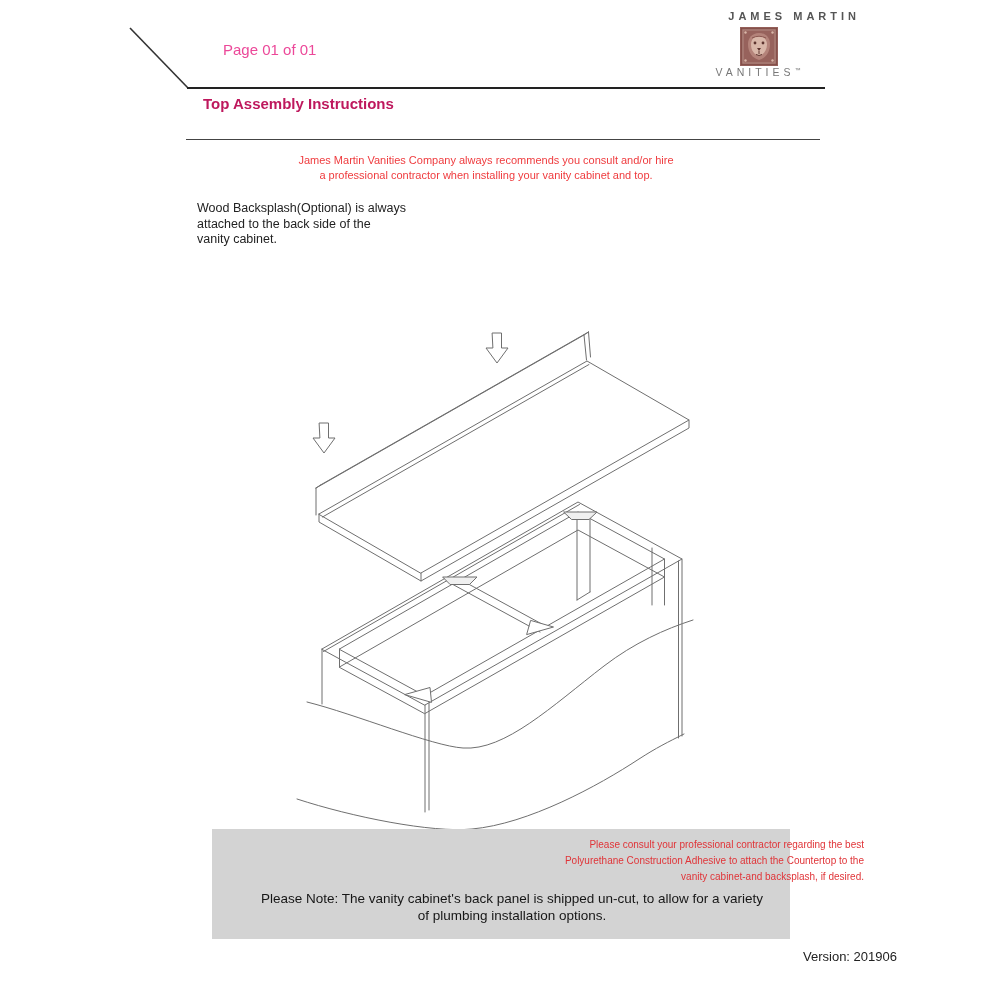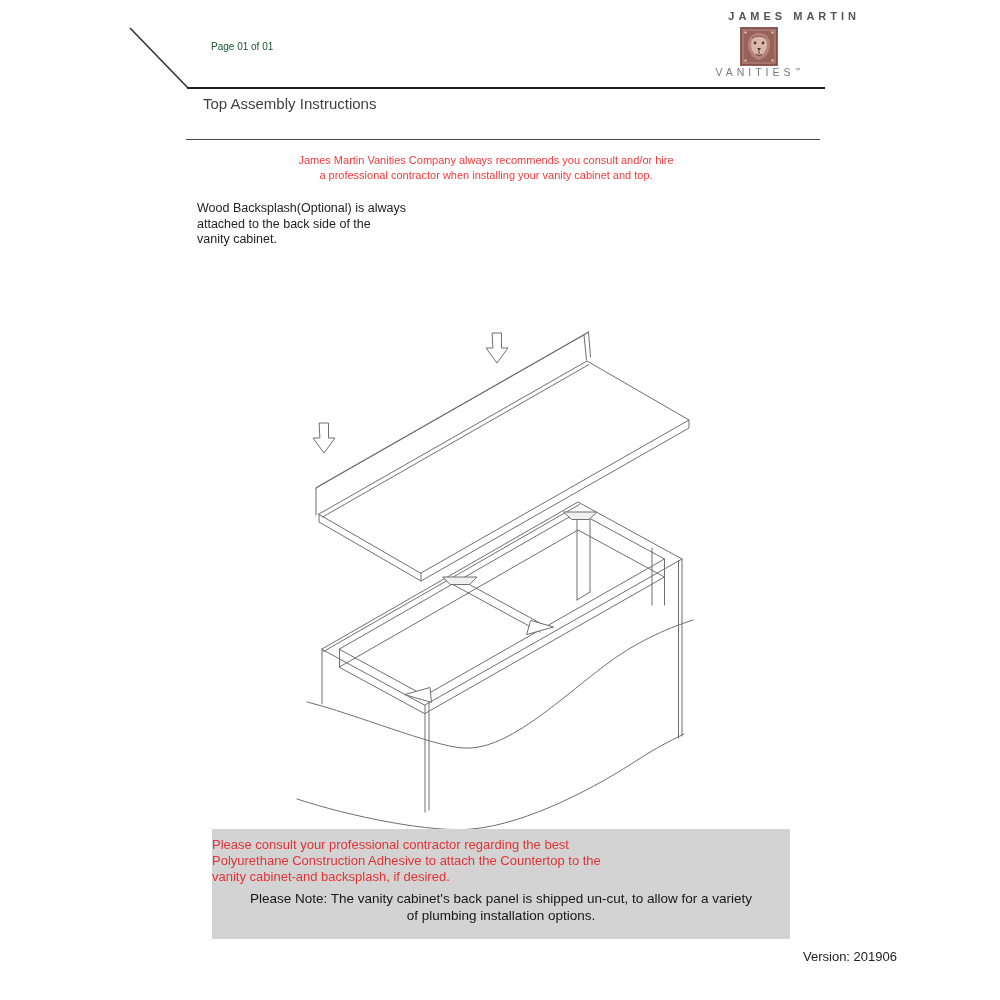--- a/index.html
+++ b/index.html
@@ -3,44 +3,44 @@
 <meta charset="utf-8">
 <style>
   html,body{margin:0;padding:0;}
   body{
     width:1000px;height:1000px;position:relative;background:#ffffff;
     font-family:"Liberation Sans", sans-serif;overflow:hidden;
     -webkit-font-smoothing:antialiased;
   }
   .abs{position:absolute;}
   
-  .page-num{left:211px;top:41px;color:#14532d;font-size:10px;}
+  .page-num{left:223px;top:41px;color:#ec4899;font-size:15px;}
   .brand-top{left:660px;top:10px;width:200px;text-align:right;color:#555;
     font-size:11px;letter-spacing:4px;font-weight:bold;}
   .lion{left:740px;top:27px;}
   .brand-bottom{left:660px;top:66px;width:196px;text-align:center;color:#777;
     font-size:10.5px;letter-spacing:4px;}
   .brand-bottom sup{font-size:6px;letter-spacing:0;}
-  .doc-title{left:203px;top:95px;color:#404040;font-size:15px;font-weight:normal;}
+  .doc-title{left:203px;top:95px;color:#be185d;font-size:15px;font-weight:bold;}
   .rule-top{left:187px;top:87px;width:638px;height:2px;background:#222;}
   .diag{left:125px;top:22px;width:80px;height:70px;overflow:visible;}
   .rule-2{left:186px;top:139px;width:634px;height:1px;background:#444;}
   
   .disc{left:136px;top:153px;width:700px;text-align:center;color:#ef3b3e;
     font-size:11px;line-height:15px;}
   
   .bsnote{left:197px;top:201px;color:#222;font-size:12.5px;line-height:15.5px;}
   
   .diagram{left:280px;top:310px;}
   
   .gbox{left:212px;top:829px;width:578px;height:110px;background:#d3d3d3;}
-  .gbox-red{left:212px;top:837px;width:652px;text-align:left;color:#e03438;
-    font-size:13px;line-height:16px;}
+  .gbox-red{left:212px;top:837px;width:652px;text-align:right;color:#e03438;
+    font-size:10px;line-height:16px;}
   .gbox-black{left:212px;top:891px;width:578px;text-align:center;color:#161616;
-    font-size:13.5px;line-height:16.5px;}
+    font-size:13.5px;line-height:16.5px;padding-left:11px;}
   .version{left:763px;top:949px;color:#222;font-size:13px;margin-left:40px;}
   svg{display:block;overflow:visible;}
 </style>
 </head>
 <body>
 
 <svg class="abs diag" width="80" height="70" viewBox="0 0 80 70">
   <line x1="5" y1="6" x2="63" y2="66" stroke="#333" stroke-width="1.6"></line>
 </svg>
 

